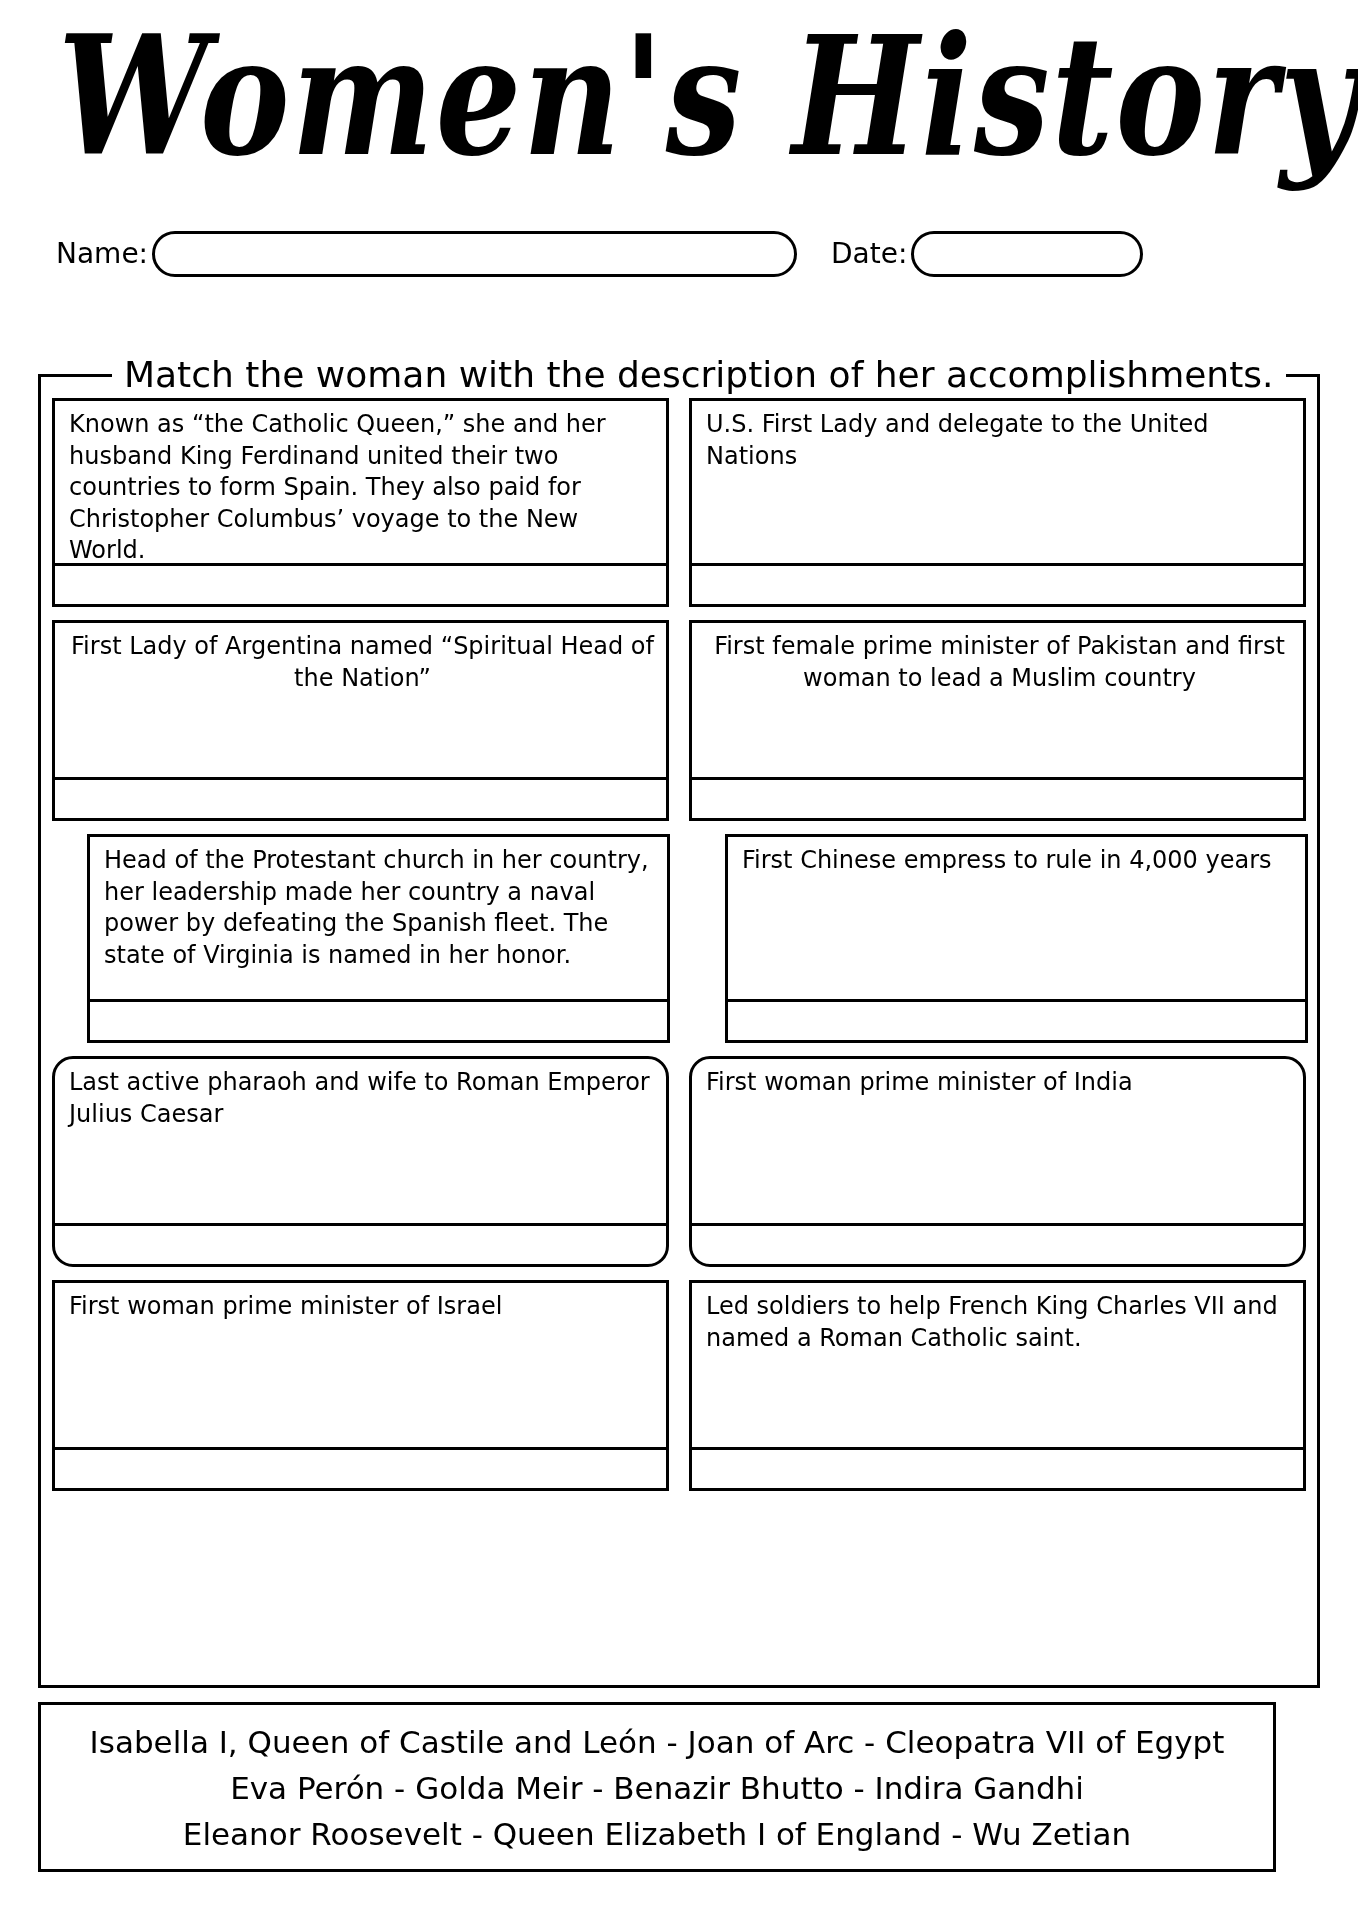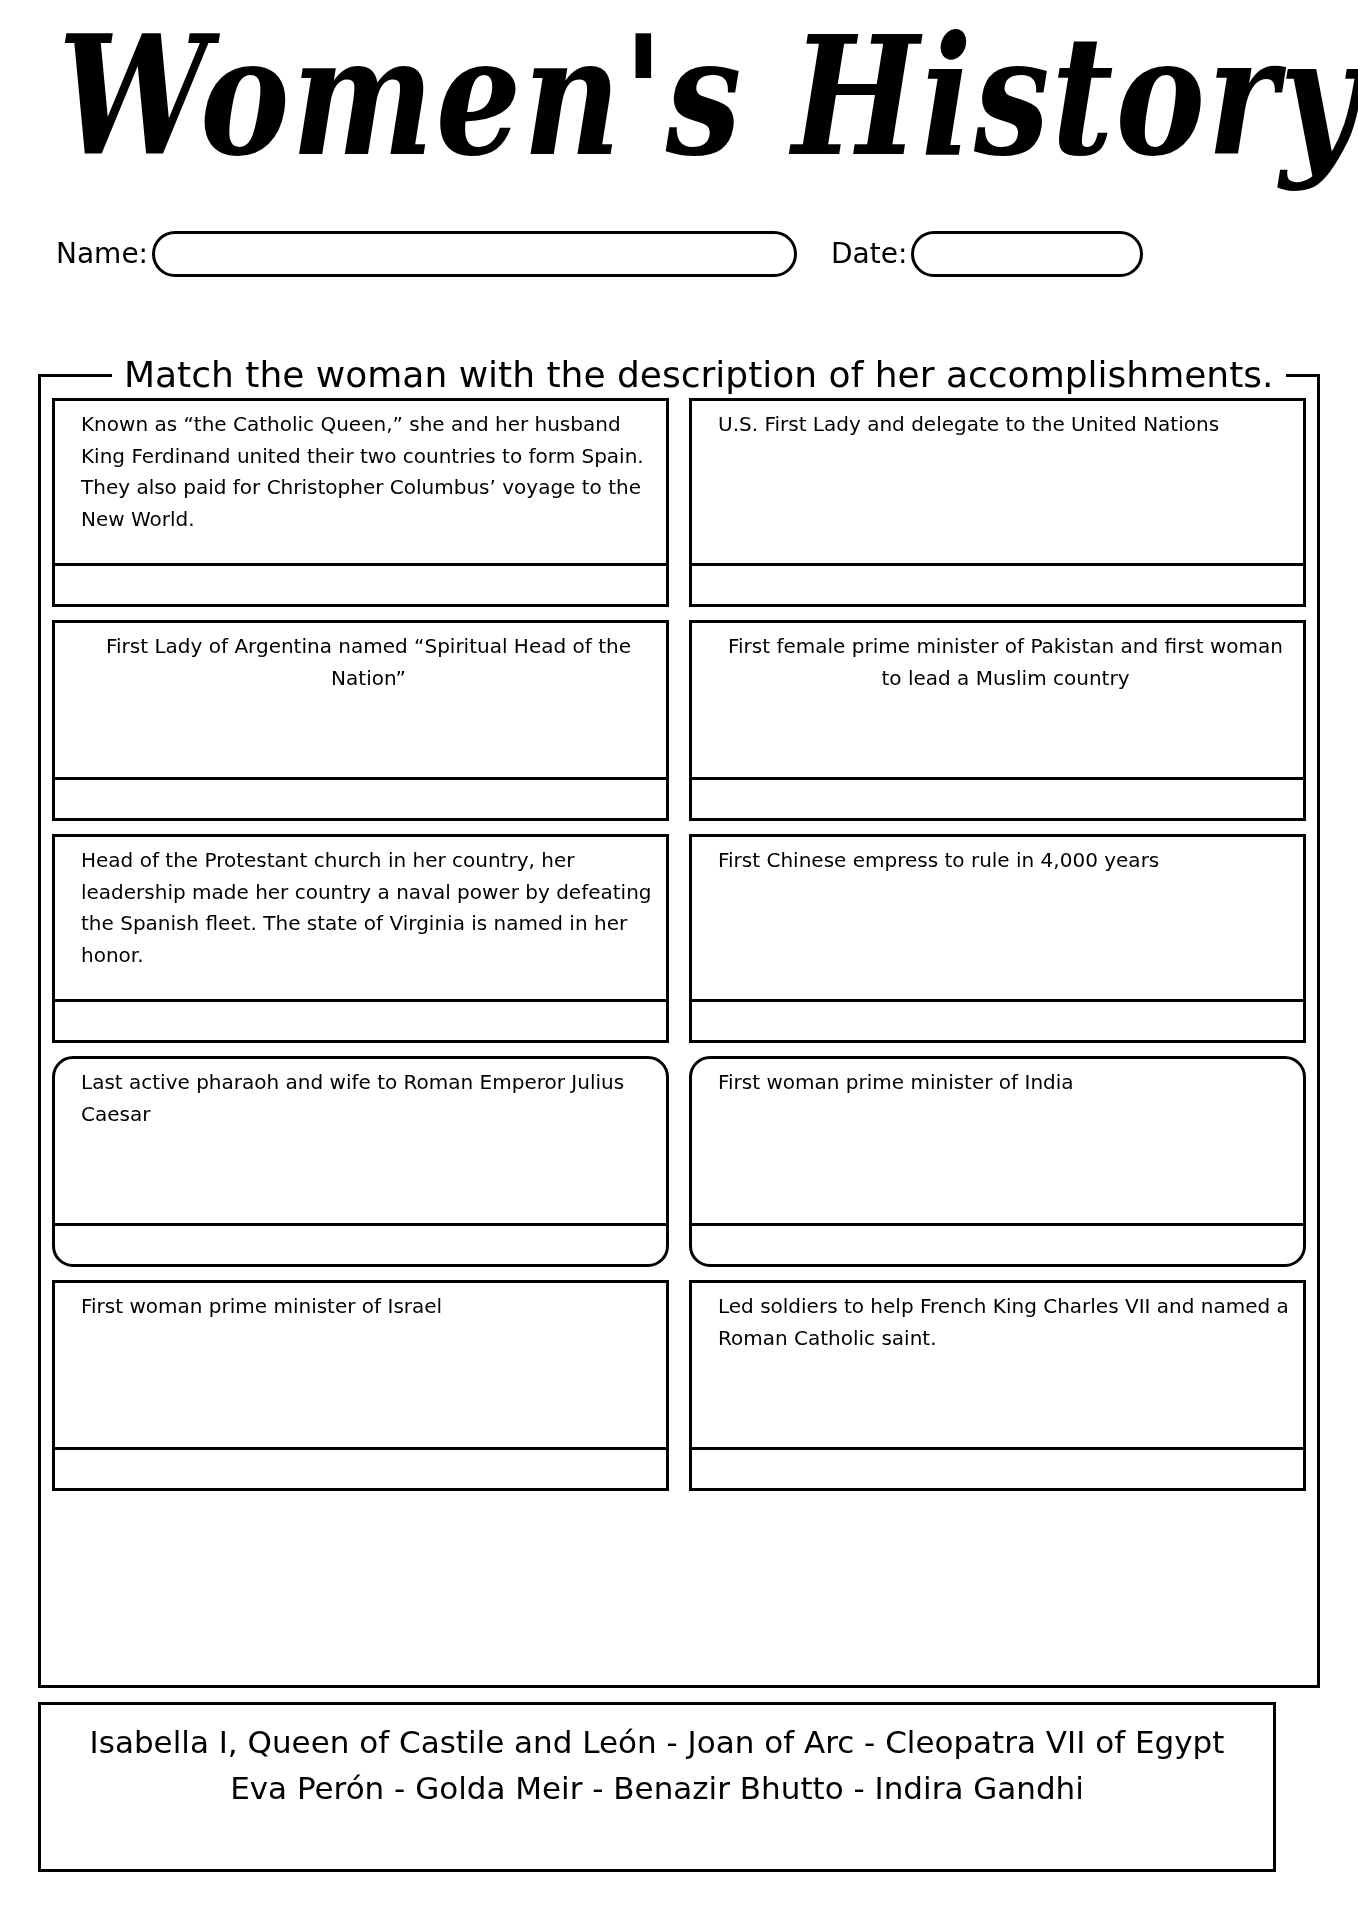--- a/index.html
+++ b/index.html
@@ -117,36 +117,36 @@
     box-sizing: border-box;
     background: #fff;
     display: flex;
     flex-direction: column;
   }
   .cell.left  { width: 617px; margin-right: 20px; }
   .cell.right { width: 617px; }
 
   .cell-desc {
     flex: 1 1 auto;
-    padding: 8px 10px 4px 26px;
-    font-family: "DejaVu Sans", sans-serif;
-    font-size: 20px;
+    padding: 8px 10px 4px 14px;
+    font-family: "DejaVu Sans", sans-serif;
+    font-size: 24px;
     line-height: 31.5px;
     overflow: hidden;
   }
   .cell-answer {
     flex: 0 0 auto;
     border-top: 3px solid #000;
     height: 38px;
   }
 
   
   .r1 .cell { height: 209px; }
   .r2 .cell { height: 201px; text-align: center; }
-  .r3 .cell { height: 209px; }
+  .r3 .cell { height: 209px; margin-left: 35px; }
   .r4 .cell { height: 211px; border-radius: 21px; }
   .r5 .cell { height: 211px; }
 
   
   .wordbank {
     position: absolute;
     left: 38px;
     top: 1702px;
     width: 1238px;
     height: 170px;
@@ -238,15 +238,16 @@
         <div class="cell-desc">Led soldiers to help French King Charles VII and named a Roman Catholic saint.</div>
         <div class="cell-answer"></div>
       </div>
     </div>
 
   </div>
 
   <div class="wordbank">
     <div class="wb-line">Isabella I, Queen of Castile and León  -  Joan of Arc  -  Cleopatra VII of Egypt</div>
     <div class="wb-line">Eva Perón       -        Golda Meir        -       Benazir Bhutto       -       Indira Gandhi</div>
+    <div class="wb-line">Eleanor Roosevelt        -          Queen Elizabeth I of England         -        Wu Zetian</div>
   </div>
 
 </div>
 
 </body></html>

